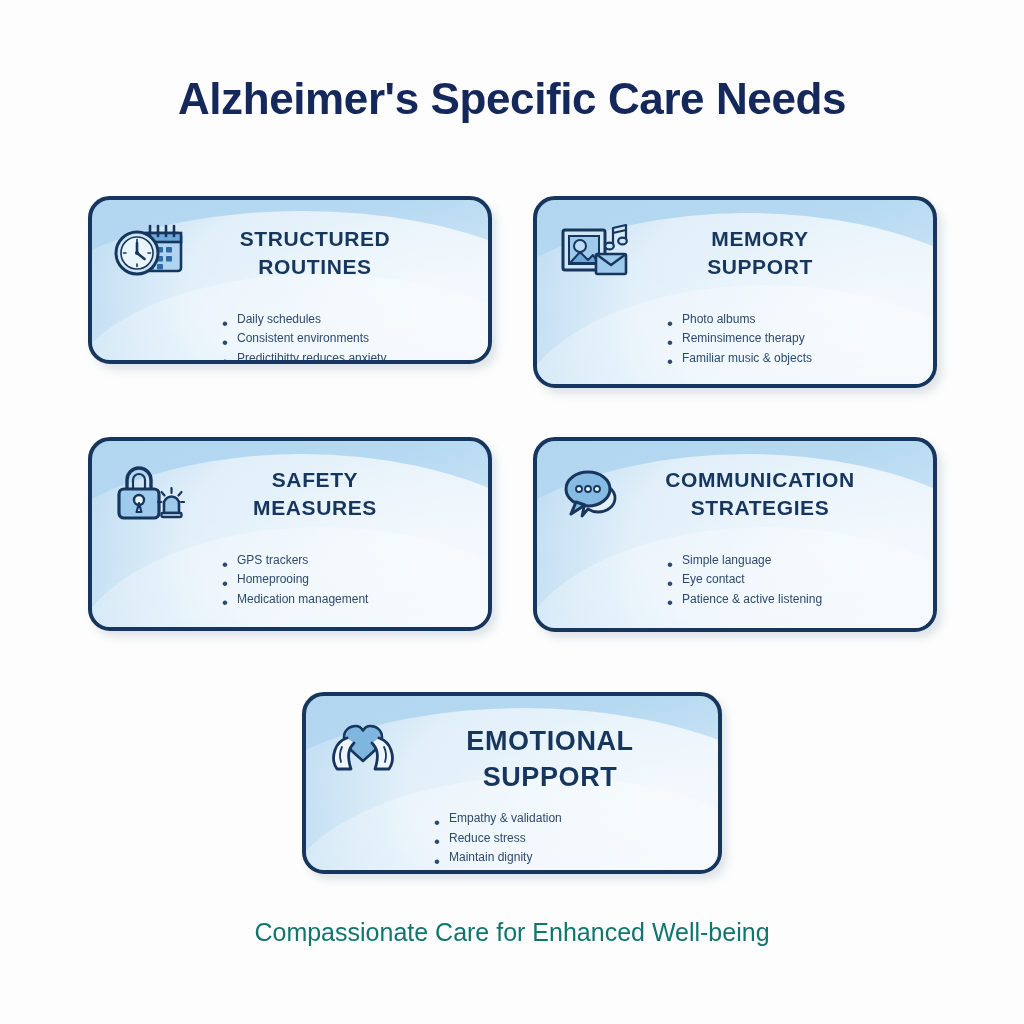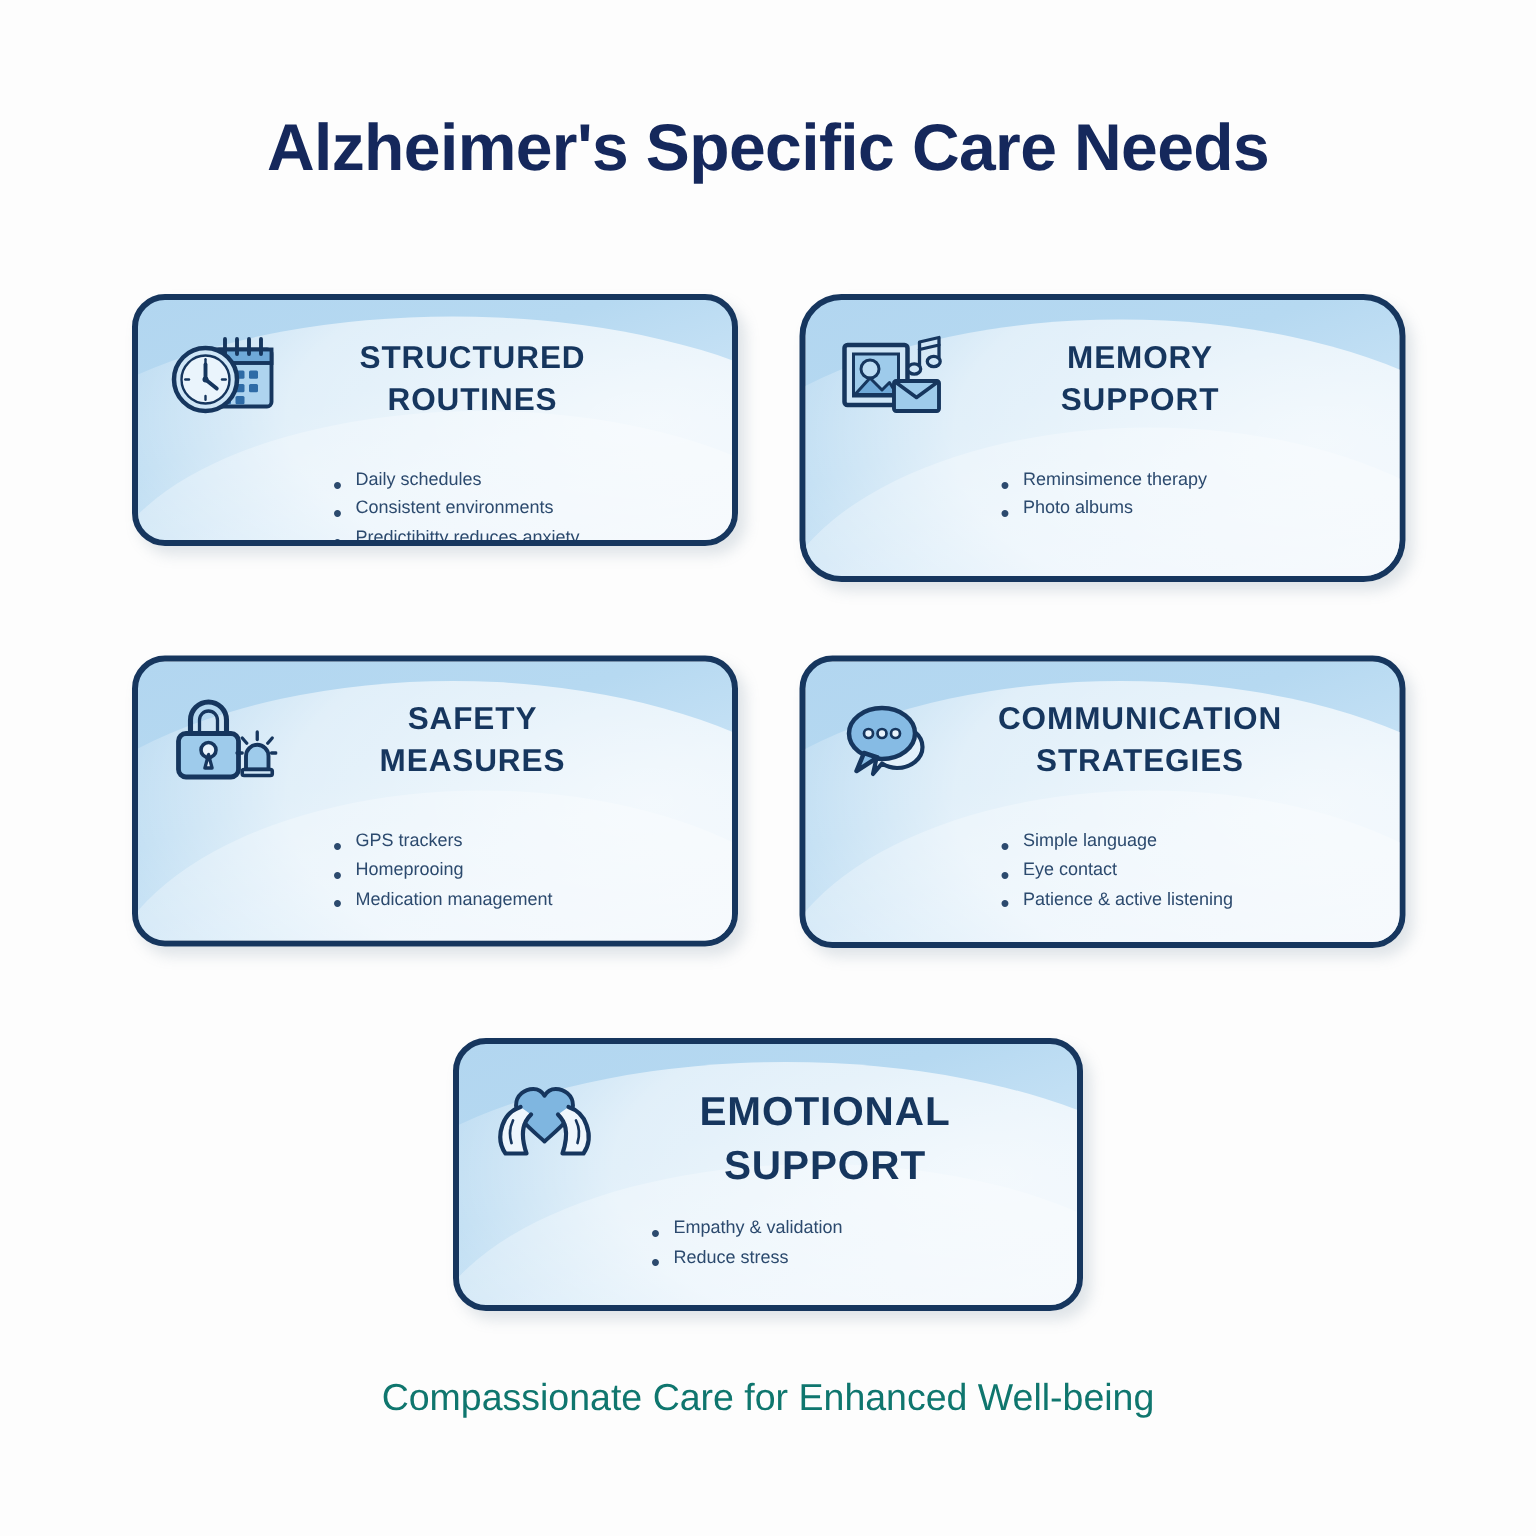--- a/index.html
+++ b/index.html
@@ -123,21 +123,21 @@
     content: "•";
     position: absolute;
     left: 0;
     top: -0.5px;
     color: #2c4a6e;
     font-size: 17px;
   }
 
   
   #card-structured-routines   { left: 88px;  top: 196px; width: 404px; height: 168px; }
-  #card-memory-support        { left: 533px; top: 196px; width: 404px; height: 192px; border-radius: 28px; }
+  #card-memory-support        { left: 533px; top: 196px; width: 404px; height: 192px; }
   #card-safety-measures       { left: 88px;  top: 437px; width: 404px; height: 194px; }
   #card-communication-strategies { left: 533px; top: 437px; width: 404px; height: 195px; }
   #card-emotional-support     { left: 302px; top: 692px; width: 420px; height: 182px; }
 
   #card-emotional-support .card-title { text-align: center; padding-top: 12px; padding-right: 0; font-size: 27px; }
   #card-emotional-support .card-list  { margin-top: 14px; padding-left: 128px; }
 
   
   #footer-text {
     position: absolute;
@@ -230,22 +230,23 @@
             <rect x="38" y="31" width="30" height="20" rx="1.5" fill="#9ecbeb" stroke="#16365e" stroke-width="2.6"></rect>
             <path d="M38 31 L53 42 L68 31" fill="none" stroke="#16365e" stroke-width="2.4" stroke-linejoin="round"></path>
           </svg>
         </div>
         <div class="card-title">
           <span>MEMORY</span><br>
           <span>SUPPORT</span>
         </div>
       </div>
       <ul class="card-list">
+        <li>Photo albums</li>
         <li>Reminsimence therapy</li>
-        <li>Photo albums</li>
+        <li>Familiar music &amp; objects</li>
       </ul>
     </div>
   </div>
 
   <div class="card tall-list" id="card-safety-measures">
     <div class="wave2"></div>
     <div class="wave"></div>
     <div class="card-inner">
       <div class="card-head">
         <div class="card-icon">
@@ -329,19 +330,20 @@
 
             <path d="M52 19 C58 21 62 25 64 31 C66.5 38 65.5 45 62 50 L48 50 C50 44 51 38 50 33 C49.2 29 47 26 45 24" fill="#eef6fc" stroke="#16365e" stroke-width="2.8" stroke-linejoin="round" stroke-linecap="round"></path>
             <path d="M57 28 C59 32 59.5 38 58 43" fill="none" stroke="#16365e" stroke-width="1.8" stroke-linecap="round"></path>
           </svg>
         </div>
         <div class="card-title">EMOTIONAL SUPPORT</div>
       </div>
       <ul class="card-list">
         <li>Empathy &amp; validation</li>
         <li>Reduce stress</li>
+        <li>Maintain dignity</li>
       </ul>
     </div>
   </div>
 
   <div id="footer-text">Compassionate Care for Enhanced Well-being</div>
 
 </div>
 
 </body></html>

